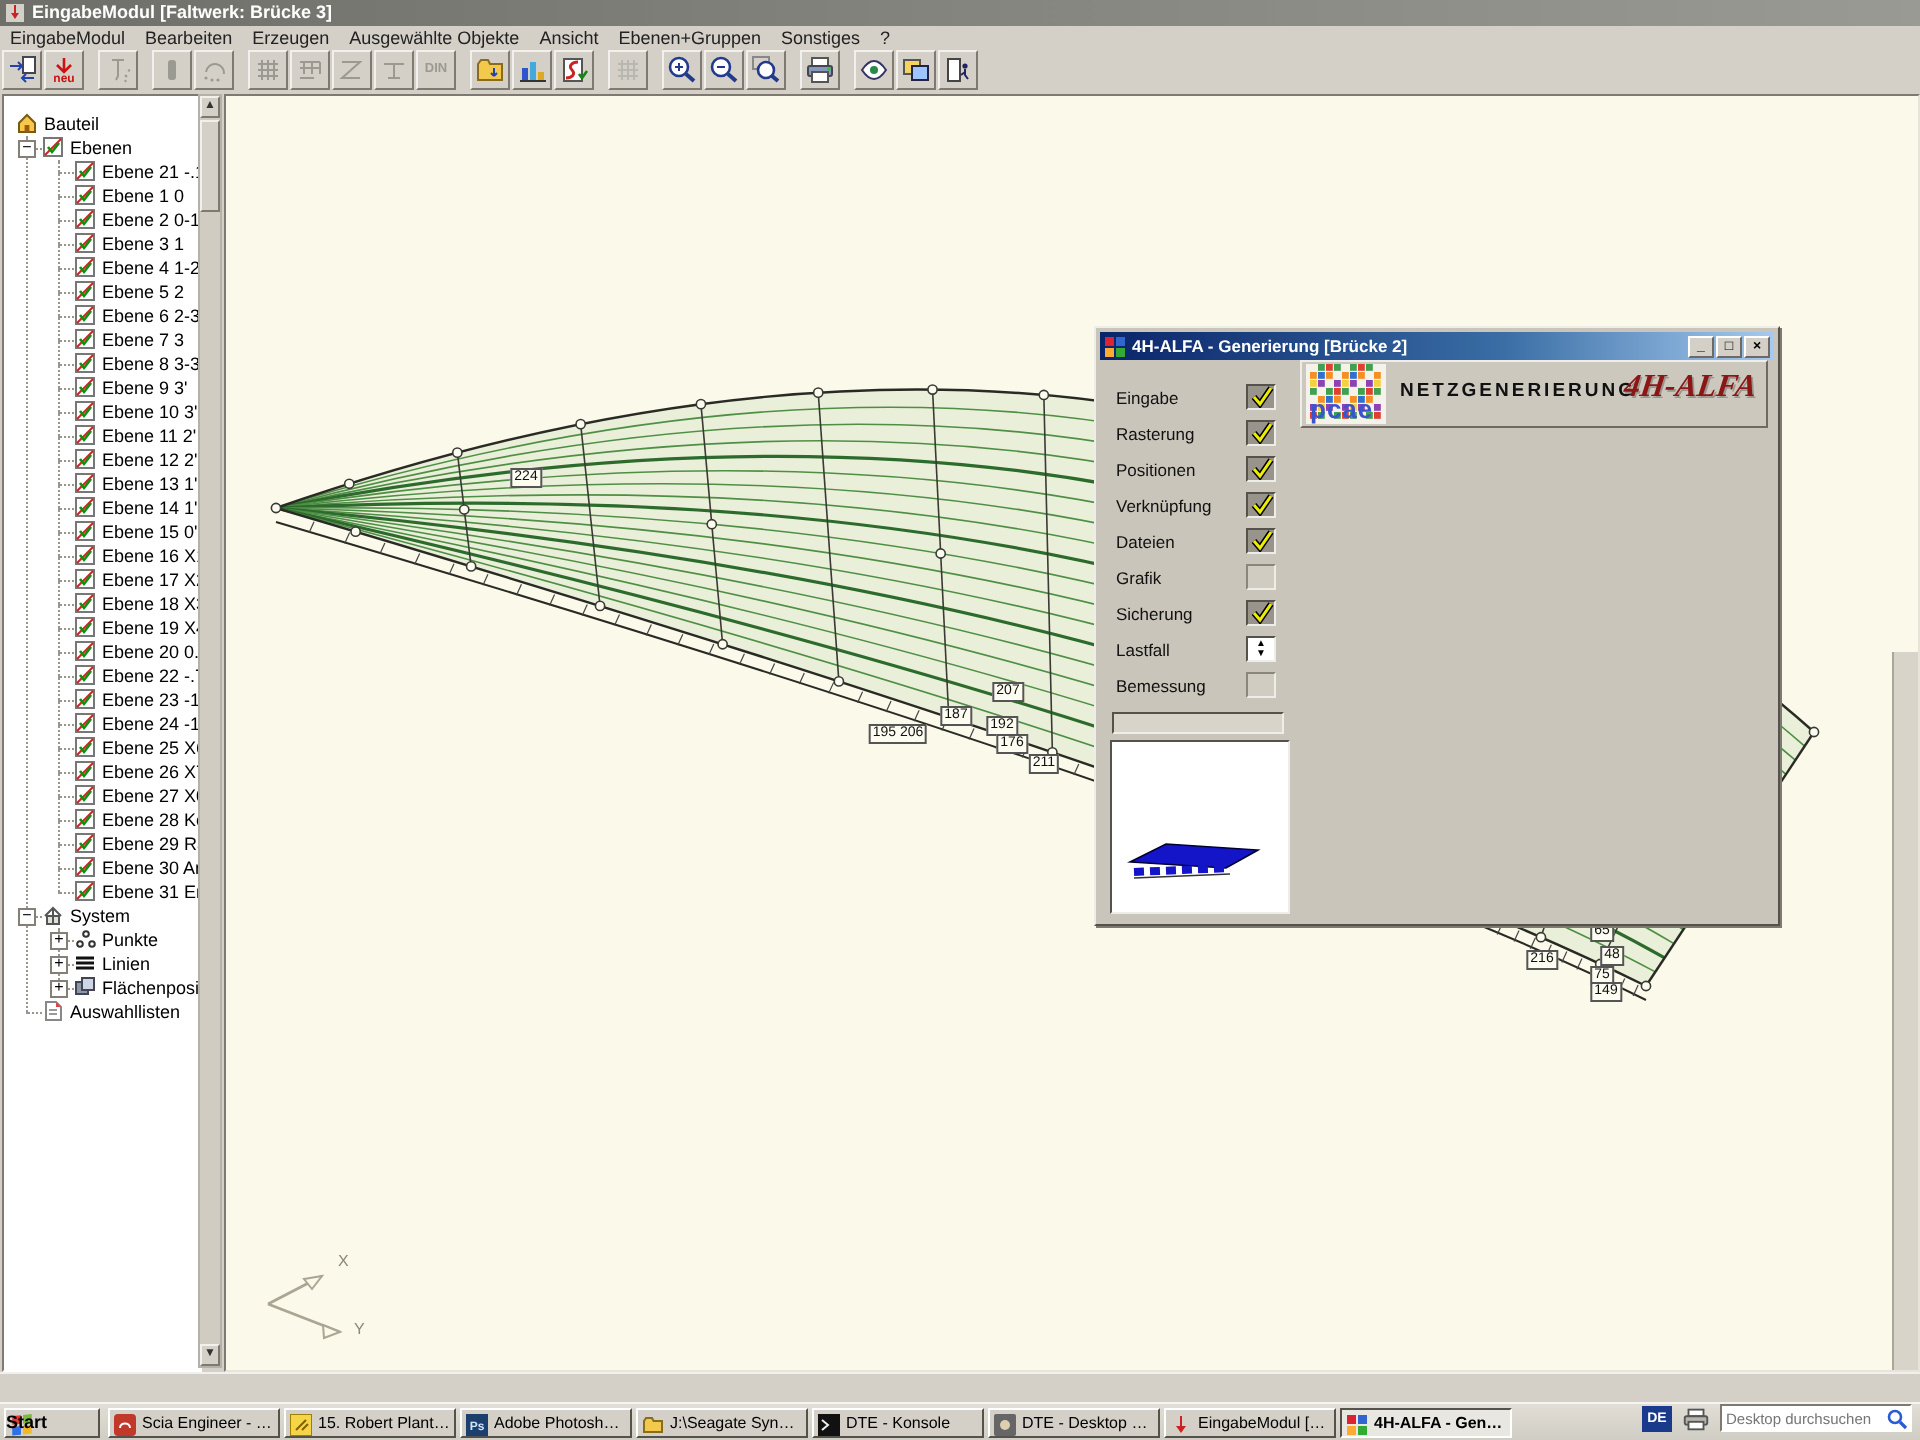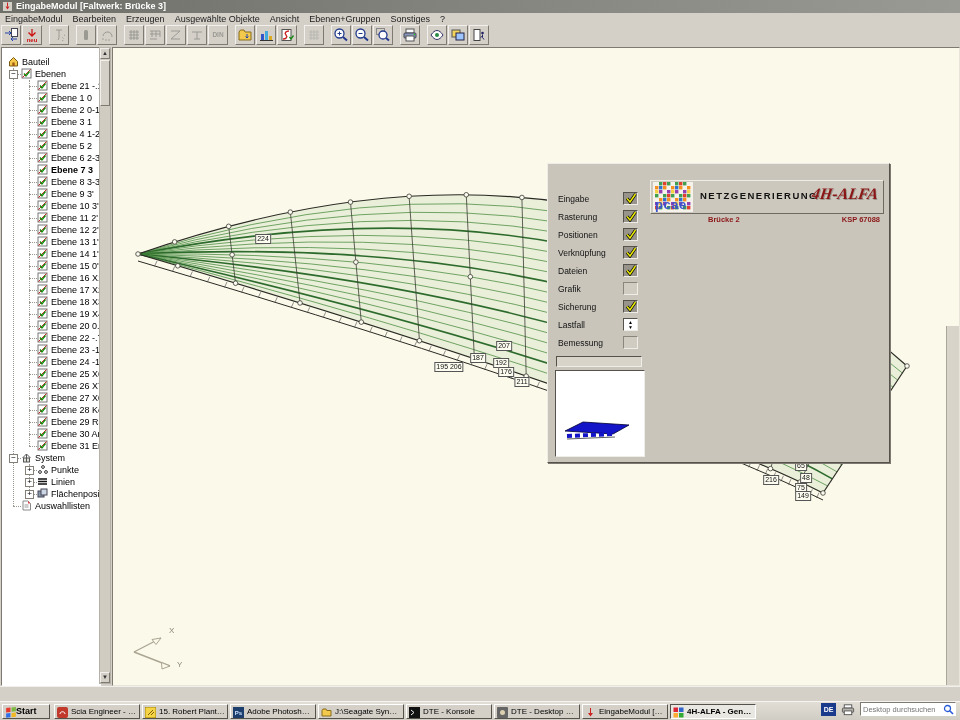--- a/index.html
+++ b/index.html
@@ -76,21 +76,21 @@
   #dlg-strip .code{position:absolute;right:4px;top:1px;}
   #dlg-view{position:absolute;left:102px;top:63px;width:234px;height:230px;background:#fdfbee;
     border:1px solid;border-color:#55514b #efede8 #efede8 #55514b;box-sizing:border-box;}
   #lf-label{position:absolute;left:5px;top:4px;font-size:10px;font-weight:bold;color:#000;}
   
   #statusstrip{left:0;top:686px;width:960px;height:15px;background:#d4d0c8;border-top:1px solid #f2f0ec;}
   #taskbar{left:0;top:701px;width:960px;height:19px;background:linear-gradient(#e2ded6,#cfccc4);border-top:1px solid #f6f4f0;}
   #startbtn{position:absolute;left:2px;top:2px;width:48px;height:15px;background:#d4d0c8;border:1px solid;
     border-color:#fff #55514b #55514b #fff;box-sizing:border-box;font-size:9px;font-weight:bold;line-height:13px;}
   #startbtn svg{position:absolute;left:2px;top:1px;}
-  #startbtn span{position:absolute;left:13px;}
+  #startbtn span{position:absolute;left:0;}
   .taskbtn{position:absolute;top:2px;height:15px;background:#d4d0c8;border:1px solid;
     border-color:#fff #55514b #55514b #fff;box-sizing:border-box;font-size:8px;line-height:13px;color:#000;
     white-space:nowrap;overflow:hidden;}
   .taskbtn svg{position:absolute;left:2px;top:1.5px;}
   .taskbtn span{position:absolute;left:16px;right:2px;overflow:hidden;text-overflow:ellipsis;}
   .taskbtn.active{background:#e9e7e1;border-color:#55514b #fff #fff #55514b;font-weight:bold;}
   #lang{position:absolute;right:124px;top:1px;width:15px;height:13px;background:#1a3a8c;color:#fff;
     font-size:7px;font-weight:bold;text-align:center;line-height:13px;}
   #trayprint{position:absolute;right:104px;top:0px;width:16px;height:15px;}
   #searchbox{position:absolute;right:4px;top:0px;width:96px;height:14px;background:#fff;border:1px solid;
@@ -258,21 +258,21 @@
       </div>
       <div class="trow" style="top: 104px;">
         <div class="hline" style="left:27px;top:6px;width:8px;"></div>
         <svg class="ticon" width="11" height="11" viewBox="0 0 11 11" style="left: 35px;">
           <rect x="1" y="1" width="9" height="9" fill="#fff" stroke="#777"></rect>
           <path d="M1.5 9.5l8-8" stroke="#cc2222"></path>
           <path d="M3 5.5l2 2.5 3.5-4.5" stroke="#0f8f0f" fill="none" stroke-width="1.3"></path>
         </svg>
         <span class="lbl" style="left: 49px;">Ebene 6 2-3</span>
       </div>
-      <div class="trow" style="top: 116px; font-weight: bold;">
+      <div class="trow" style="top: 116px;">
         <div class="hline" style="left:27px;top:6px;width:8px;"></div>
         <svg class="ticon" width="11" height="11" viewBox="0 0 11 11" style="left: 35px;">
           <rect x="1" y="1" width="9" height="9" fill="#fff" stroke="#777"></rect>
           <path d="M1.5 9.5l8-8" stroke="#cc2222"></path>
           <path d="M3 5.5l2 2.5 3.5-4.5" stroke="#0f8f0f" fill="none" stroke-width="1.3"></path>
         </svg>
         <span class="lbl" style="left: 49px;">Ebene 7  3</span>
       </div>
       <div class="trow" style="top: 128px;">
         <div class="hline" style="left:27px;top:6px;width:8px;"></div>
@@ -685,20 +685,32 @@
     <path d="M38 20 l-9 1.5 4 5z" fill="#fbf9ea" stroke="#aba593"></path>
     <path d="M11 34 L47 48" stroke="#aba593" stroke-width="1.4" fill="none"></path>
     <path d="M47 48 l-8.5-3.5 0.5 6.5z" fill="#fbf9ea" stroke="#aba593"></path>
   </svg>
   <span class="axlbl" style="left:56px;top:578px;">X</span>
   <span class="axlbl" style="left:64px;top:612px;">Y</span>
   <div id="canvas-strip"></div>
 </div>
 
 <div class="abs" id="dialog">
+  <div id="dlg-title">
+    <svg width="11" height="11" viewBox="0 0 11 11">
+      <rect x="0.5" y="0.5" width="4.5" height="4.5" fill="#d23"></rect>
+        <rect x="6" y="0.5" width="4.5" height="4.5" fill="#36c"></rect>
+      <rect x="0.5" y="6" width="4.5" height="4.5" fill="#fa3"></rect>
+        <rect x="6" y="6" width="4.5" height="4.5" fill="#3a3"></rect>
+    </svg>
+    <span class="ttl">4H-ALFA - Generierung [Brücke 2]</span>
+    <div class="wbtn" style="right:30px;">_</div>
+    <div class="wbtn" style="right:16px;">□</div>
+    <div class="wbtn" style="right:2px;">×</div>
+  </div>
   <div id="checks-layer">
       <div class="chkrow" style="top: 28px;"><span>Eingabe</span><div class="chkbox chk-checked"><svg width="13" height="11" viewBox="0 0 13 11">
             <path d="M3 5.5l3 3.5 5.5-8" stroke="#000" stroke-width="3" fill="none"></path>
             <path d="M3 5.5l3 3.5 5.5-8" stroke="#eded00" stroke-width="1.5" fill="none"></path>
           </svg></div></div>
       <div class="chkrow" style="top: 46px;"><span>Rasterung</span><div class="chkbox chk-checked"><svg width="13" height="11" viewBox="0 0 13 11">
             <path d="M3 5.5l3 3.5 5.5-8" stroke="#000" stroke-width="3" fill="none"></path>
             <path d="M3 5.5l3 3.5 5.5-8" stroke="#eded00" stroke-width="1.5" fill="none"></path>
           </svg></div></div>
       <div class="chkrow" style="top: 64px;"><span>Positionen</span><div class="chkbox chk-checked"><svg width="13" height="11" viewBox="0 0 13 11">
@@ -781,24 +793,20 @@
           <rect x="18" y="24" width="3.4" height="3.4" fill="#e04030"></rect>
           <rect x="22" y="24" width="3.4" height="3.4" fill="#40a050"></rect>
           <rect x="30" y="24" width="3.4" height="3.4" fill="#40a050"></rect>
           <rect x="34" y="24" width="3.4" height="3.4" fill="#e04030"></rect>
         </svg>
       <span id="pcae-text">pcae</span>
     </div>
     <div id="netz">NETZGENERIERUNG</div>
     <div id="brand">4H-ALFA</div>
   </div>
-  <div id="dlg-strip">
-    <span class="proj">Brücke 2</span>
-    <span class="code">KSP 67088</span>
-  </div>
 </div>
 
 <div class="abs" id="statusstrip"></div>
 <div class="abs" id="taskbar">
   <div id="startbtn">
     <svg width="12" height="13" viewBox="0 0 11 12">
       <g transform="skewY(-6)">
           <rect x="1" y="2" width="4" height="4" fill="#e8392f"></rect>
           <rect x="6" y="2" width="4" height="4" fill="#7cb940"></rect>
           <rect x="1" y="7" width="4" height="4" fill="#2f6fe8"></rect>

